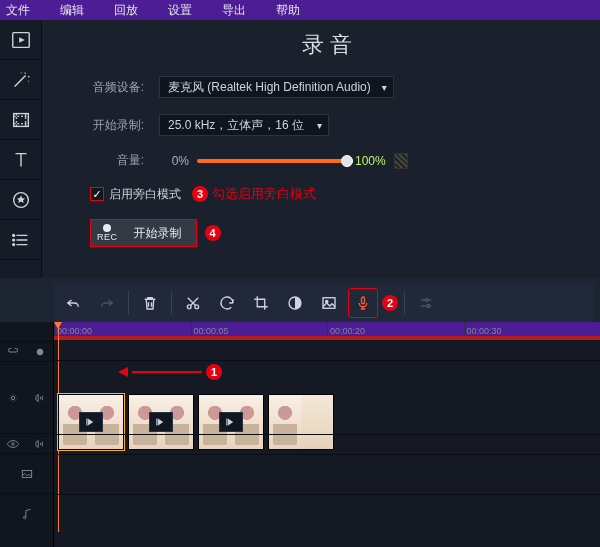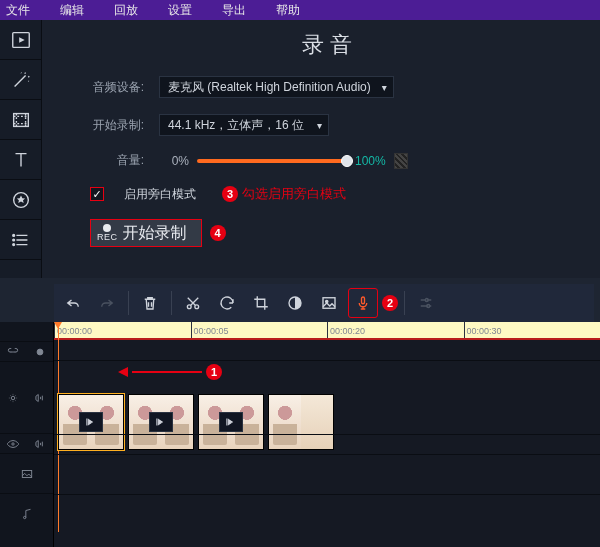--- a/index.html
+++ b/index.html
@@ -93,53 +93,53 @@
   .vol-row { display:flex; align-items:center; gap:8px; }
   .vol-pct { color:#aab1bd; font-size:12px; width:30px; text-align:right;}
   .slider {
     width: 150px; height: 4px; background:#ff6a1f;
     position: relative; border-radius:2px;
   }
   .slider-thumb {
     position:absolute; right:-6px; top:-4px;
     width:12px; height:12px; border-radius:50%; background:#e0e4ea; border:1px solid #fff;
   }
-  .vol-max { color:#14b8a6; font-size:12px;}
+  .vol-max { color:#bef264; font-size:12px;}
   .vol-meter {
     width:14px; height:16px;
     background: repeating-linear-gradient(45deg,#444 0 2px,#222 2px 4px);
     border:1px solid #333;
   }
 
-  .chk-row { display:flex; align-items:center; gap:20px; }
+  .chk-row { display:flex; align-items:center; gap:5px; }
   .checkbox {
     width:14px; height:14px; background:#12161f;
     display:flex; align-items:center; justify-content:center;
     border:1px solid #4a5260;
     color:#fff; font-size:11px; line-height:1;
   }
   .checkbox.checked::before { content:"✓"; }
   .red-box { border:1px solid #e60012 !important; }
   .anno { display:flex; align-items:center; gap:4px; color:#e60012; font-size:13px; margin-left:6px;}
   .anno-badge {
     width:16px; height:16px; border-radius:50%; background:#e60012; color:#fff;
     display:flex; align-items:center; justify-content:center; font-size:11px; font-weight:bold;
   }
 
   .rec-row { display:flex; align-items:center; gap:8px; }
   .rec-btn {
-    display:flex; align-items:center; gap:5px;
+    display:flex; align-items:center; gap:16px;
     background:#333a46; padding:4px 14px 4px 6px; height:28px;
     border:1px solid #e60012;
     color:#e6e9ee;
   }
   .rec-icon { display:flex; flex-direction:column; align-items:center; line-height:1; }
   .rec-dot { width:8px; height:8px; border-radius:50%; background:#e8eaee; margin-bottom:1px; }
   .rec-text { font-size:9px; color:#e8eaee; letter-spacing:0.5px;}
-  .rec-label { font-size:16px; }
+  .rec-label { font-size:12px; }
 
   
   .toolbar-row {
     display:flex; align-items:center; height:38px;
     background:#20283a; margin: 6px 6px 0 54px;
     gap:4px; padding:0 4px;
   }
   .tbtn {
     width:30px; height:30px; display:flex; align-items:center; justify-content:center;
     border-radius:3px;
@@ -149,21 +149,21 @@
   .vdiv { width:1px; height:24px; background:#394152; margin:0 2px;}
   .tbtn.red-box { border:1px solid #e60012; }
 
   
   .timeline {
     background:#151923;
     height: calc(547px - 20px - 258px - 44px);
     position: relative;
   }
   .ruler {
-    height:18px; background:#fef9c3; border-bottom:2px solid #b91c1c;
+    height:18px; background:#4c1d95; border-bottom:4px solid #b91c1c;
     position:relative; margin-left:54px;
     display:flex; font-size:9px; color:#808793;
   }
   .ruler .tick { flex:1; border-left:1px solid #2b3140; padding-left:2px; padding-top:4px; }
   
   .playhead {
     position:absolute; left:58px; top:0; width:1px; height:210px;
     background:#ff7a29;
   }
   .playhead::before{
@@ -279,21 +279,21 @@
     <div class="field-row">
       <div class="field-label">音频设备:</div>
       <div class="select">
           <span>麦克风 (Realtek High Definition Audio)</span>
         </div>
     </div>
 
     <div class="field-row">
       <div class="field-label">开始录制:</div>
       <div class="select" style="min-width:170px">
-          <span>44.1 kHz，立体声，16 位</span>
+          <span>25.0 kHz，立体声，16 位</span>
         </div>
     </div>
 
     <div class="field-row">
       <div class="field-label">音量:</div>
       <div class="vol-row">
         <span class="vol-pct">0%</span>
         <div class="slider">
             <div class="slider-thumb"></div>
           </div>

